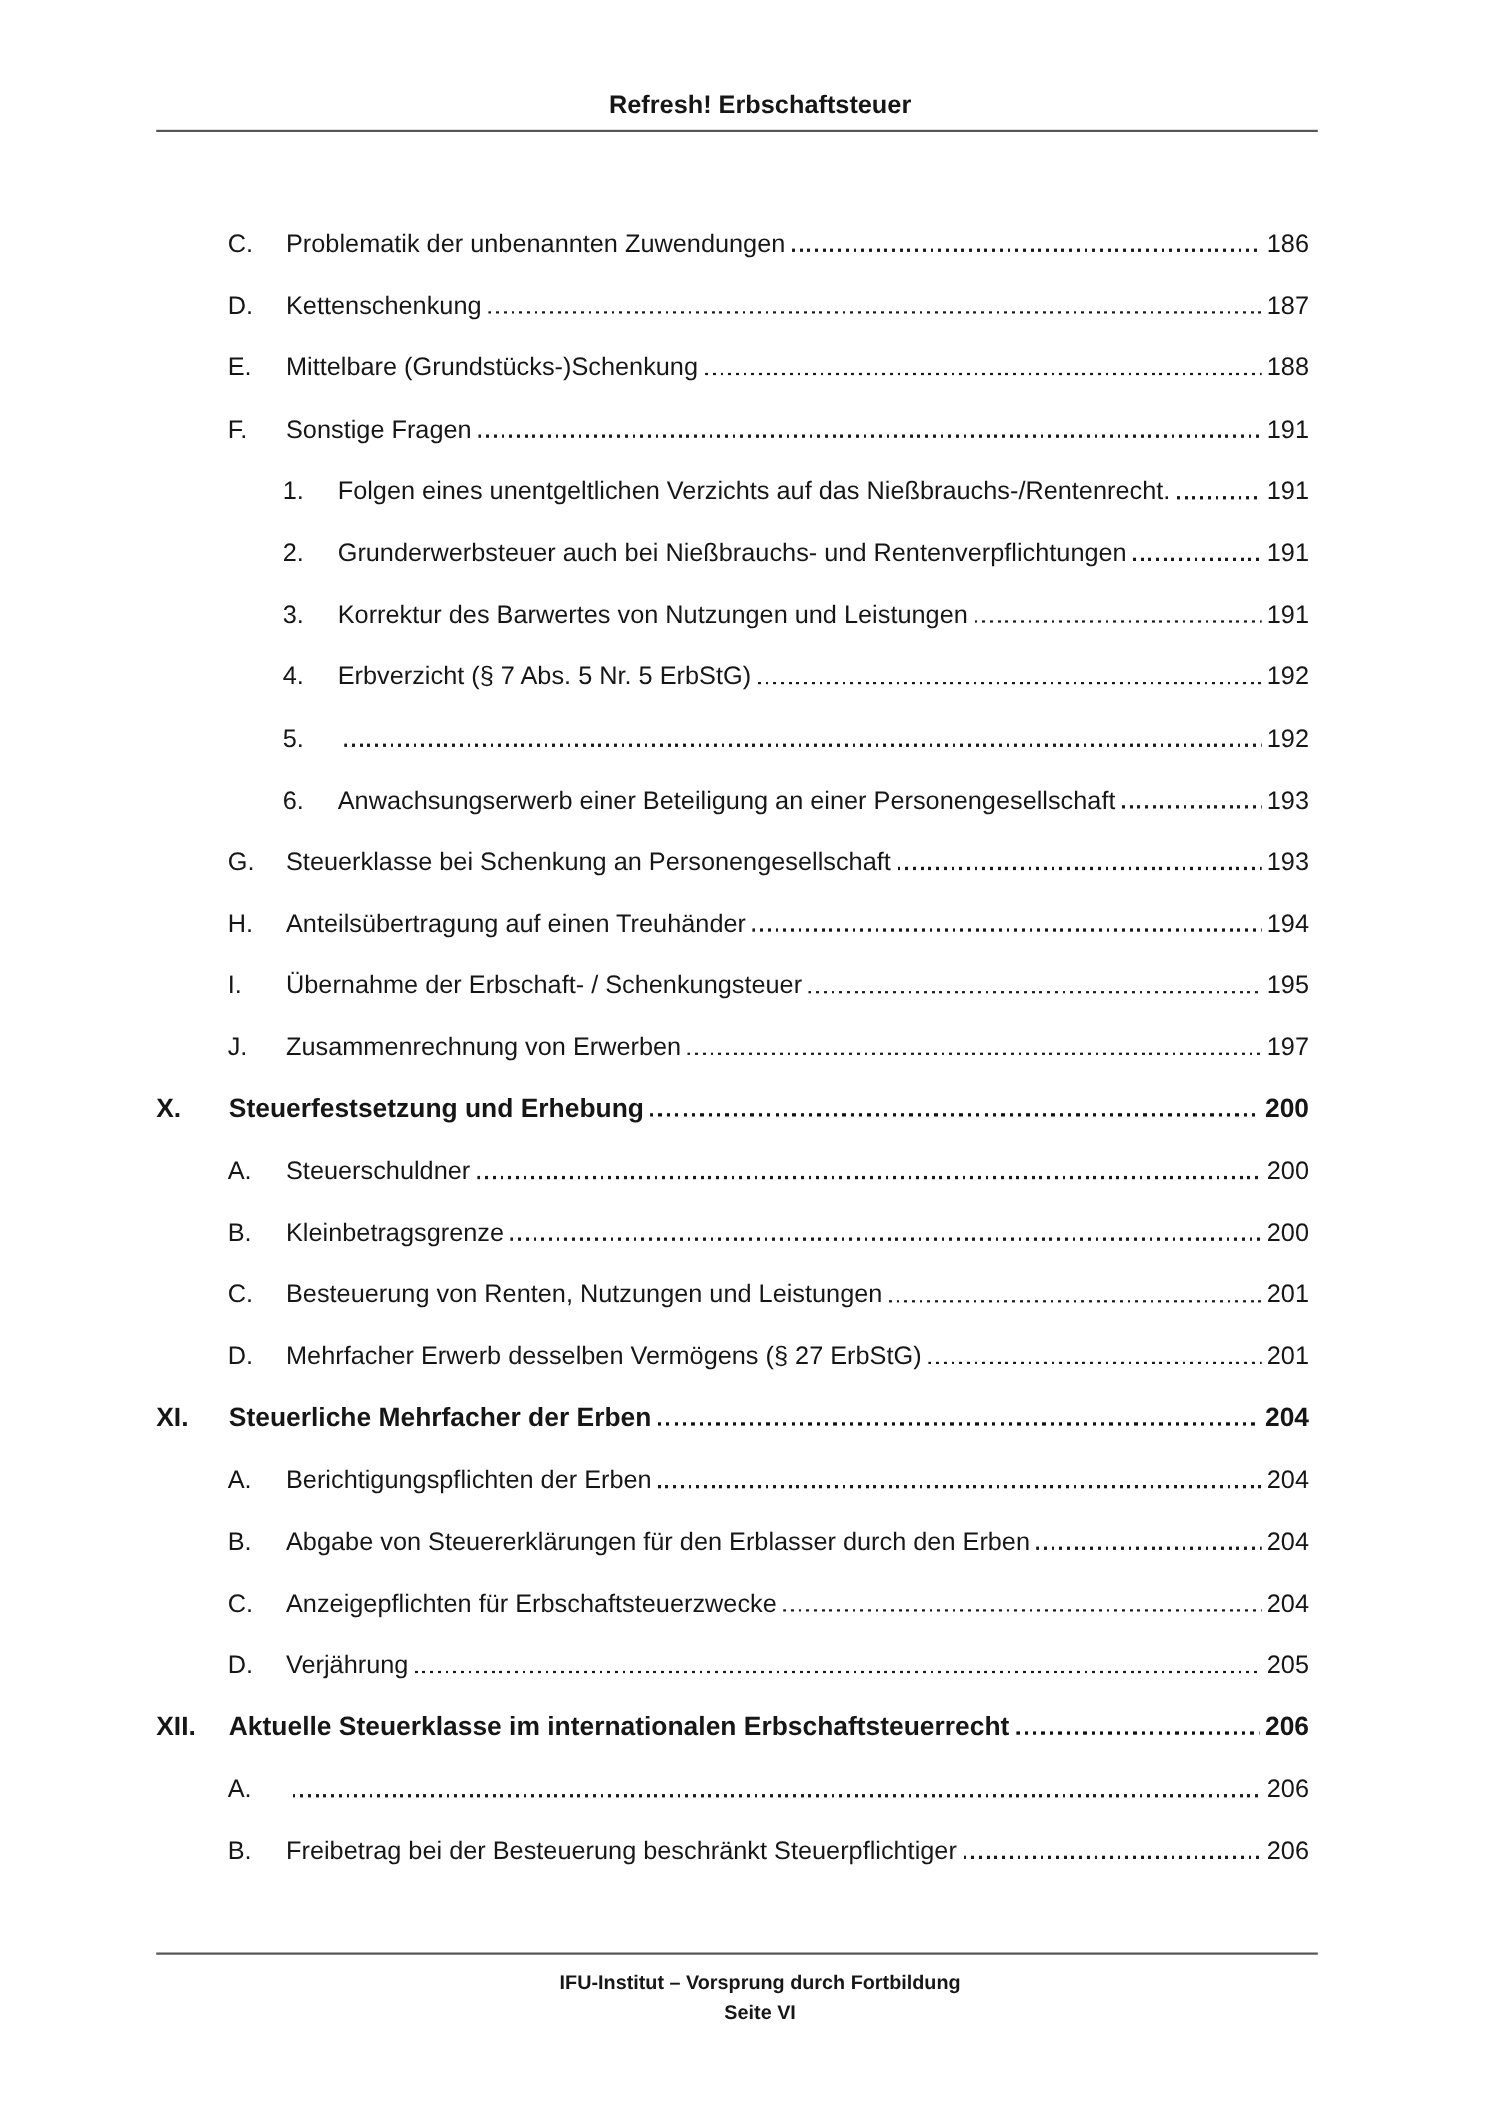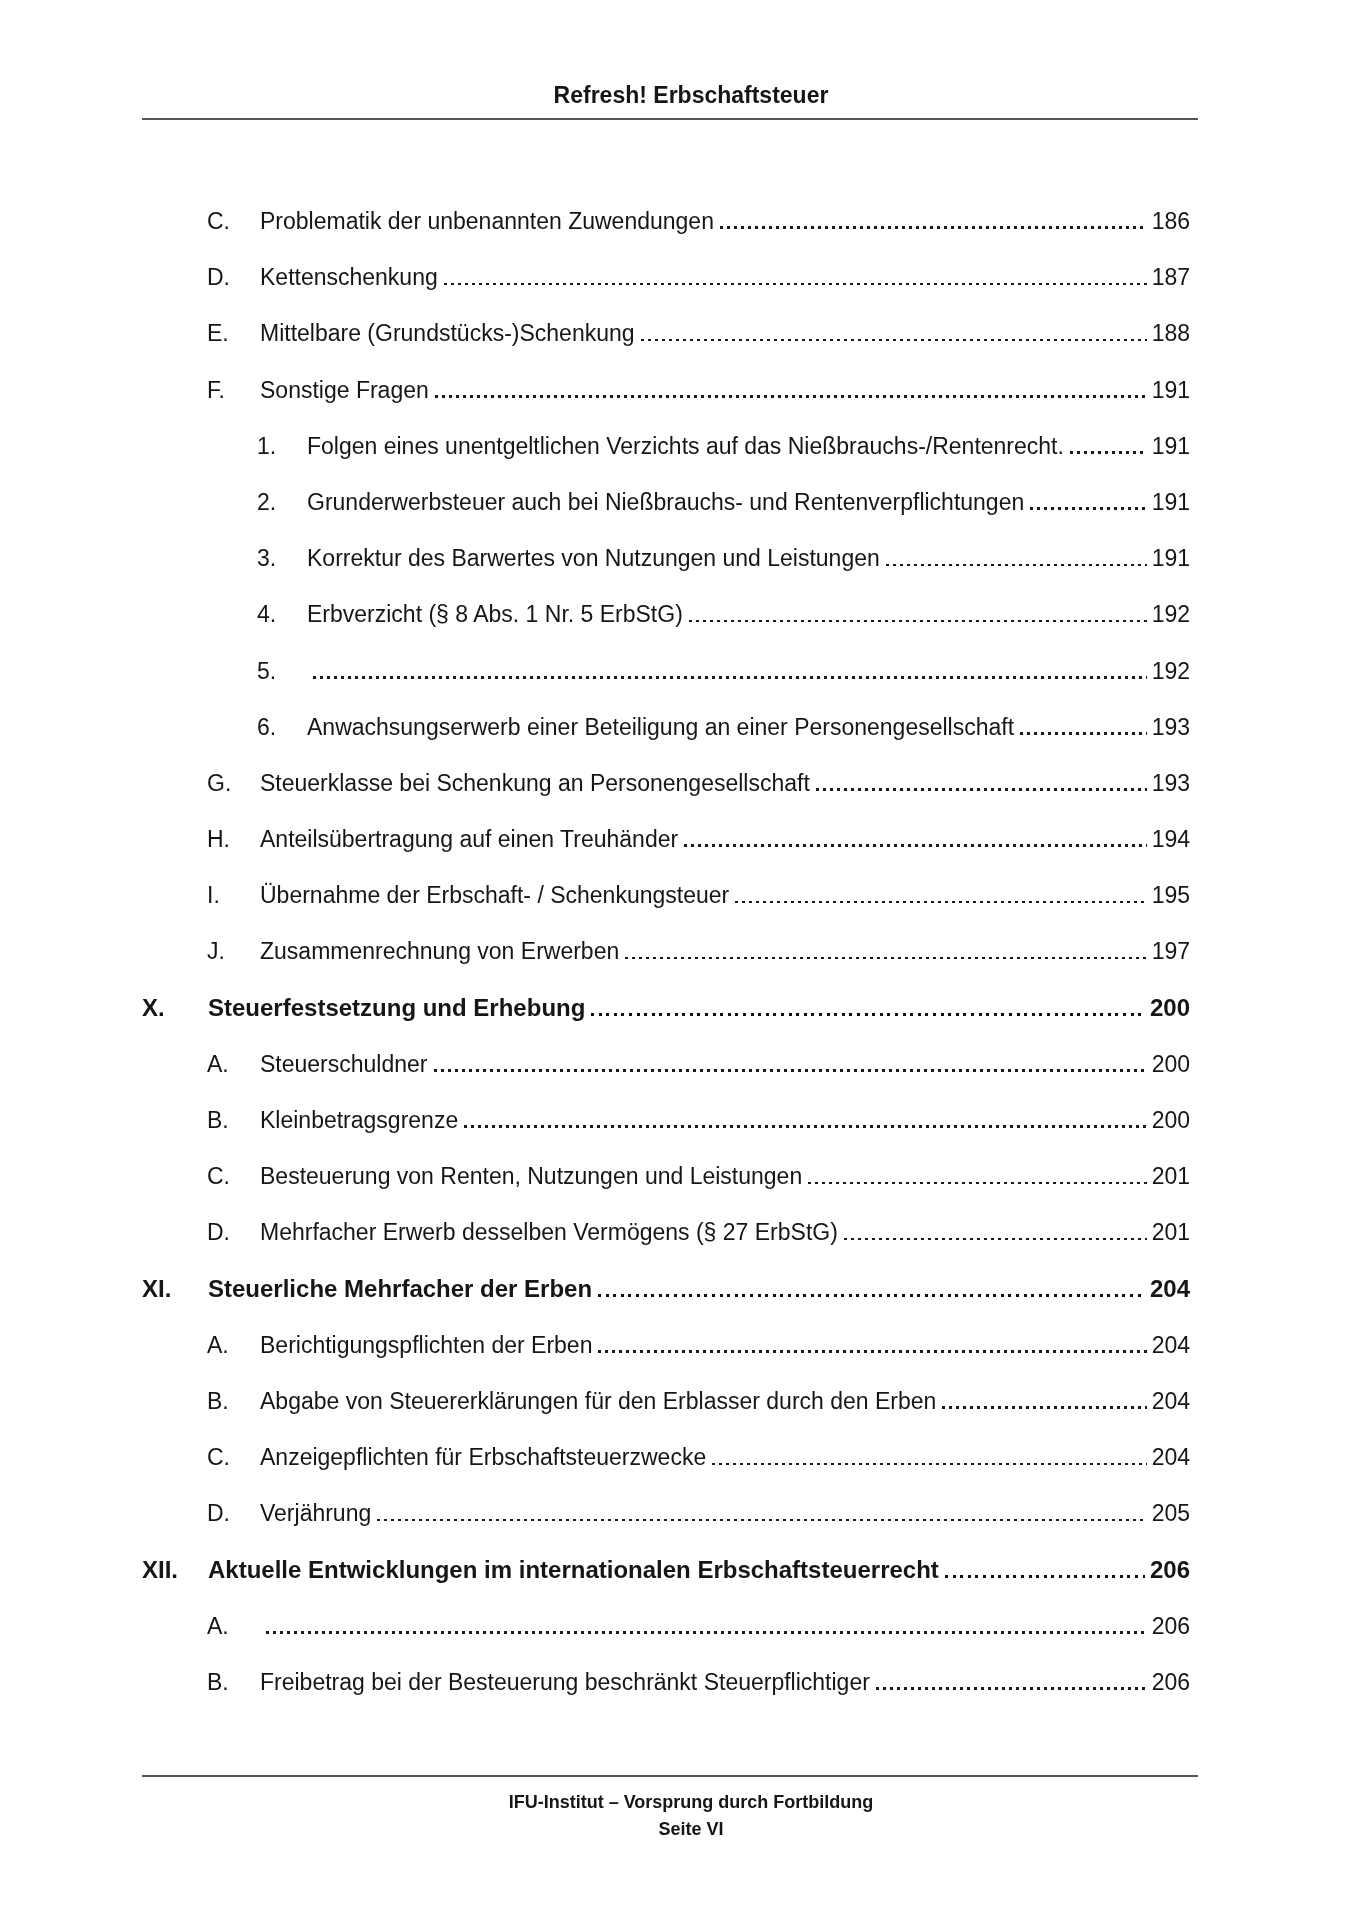--- a/index.html
+++ b/index.html
@@ -164,21 +164,21 @@
       <span class="entry-page">191</span>
     </div>
       <div class="toc-row lvl3">
       <span class="entry-label">3.</span>
       <span class="entry-text">Korrektur des Barwertes von Nutzungen und Leistungen</span>
       <span class="leader"></span>
       <span class="entry-page">191</span>
     </div>
       <div class="toc-row lvl3">
       <span class="entry-label">4.</span>
-      <span class="entry-text">Erbverzicht (§ 8 Abs. 1 Nr. 5 ErbStG)</span>
+      <span class="entry-text">Erbverzicht (§ 7 Abs. 5 Nr. 5 ErbStG)</span>
       <span class="leader"></span>
       <span class="entry-page">192</span>
     </div>
       <div class="toc-row lvl3">
       <span class="entry-label">5.</span>
       <span class="leader"></span>
       <span class="entry-page">192</span>
     </div>
       <div class="toc-row lvl3">
       <span class="entry-label">6.</span>
@@ -265,21 +265,21 @@
       <span class="entry-page">204</span>
     </div>
       <div class="toc-row lvl2">
       <span class="entry-label">D.</span>
       <span class="entry-text">Verjährung</span>
       <span class="leader"></span>
       <span class="entry-page">205</span>
     </div>
       <div class="toc-row lvl1">
       <span class="entry-label">XII.</span>
-      <span class="entry-text">Aktuelle Entwicklungen im internationalen Erbschaftsteuerrecht</span>
+      <span class="entry-text">Aktuelle Steuerklasse im internationalen Erbschaftsteuerrecht</span>
       <span class="leader"></span>
       <span class="entry-page">206</span>
     </div>
       <div class="toc-row lvl2 smallcaps">
       <span class="entry-label">A.</span>
       <span class="leader"></span>
       <span class="entry-page">206</span>
     </div>
       <div class="toc-row lvl2">
       <span class="entry-label">B.</span>

